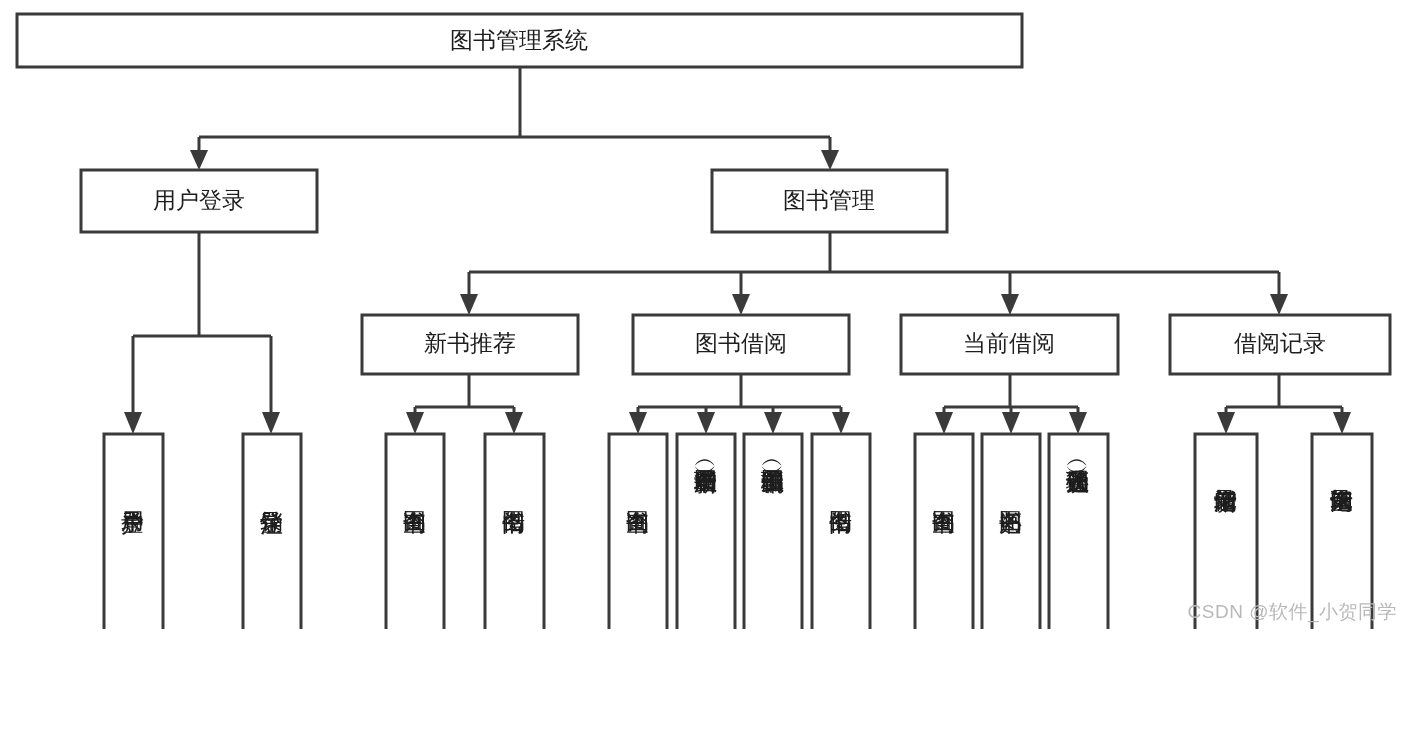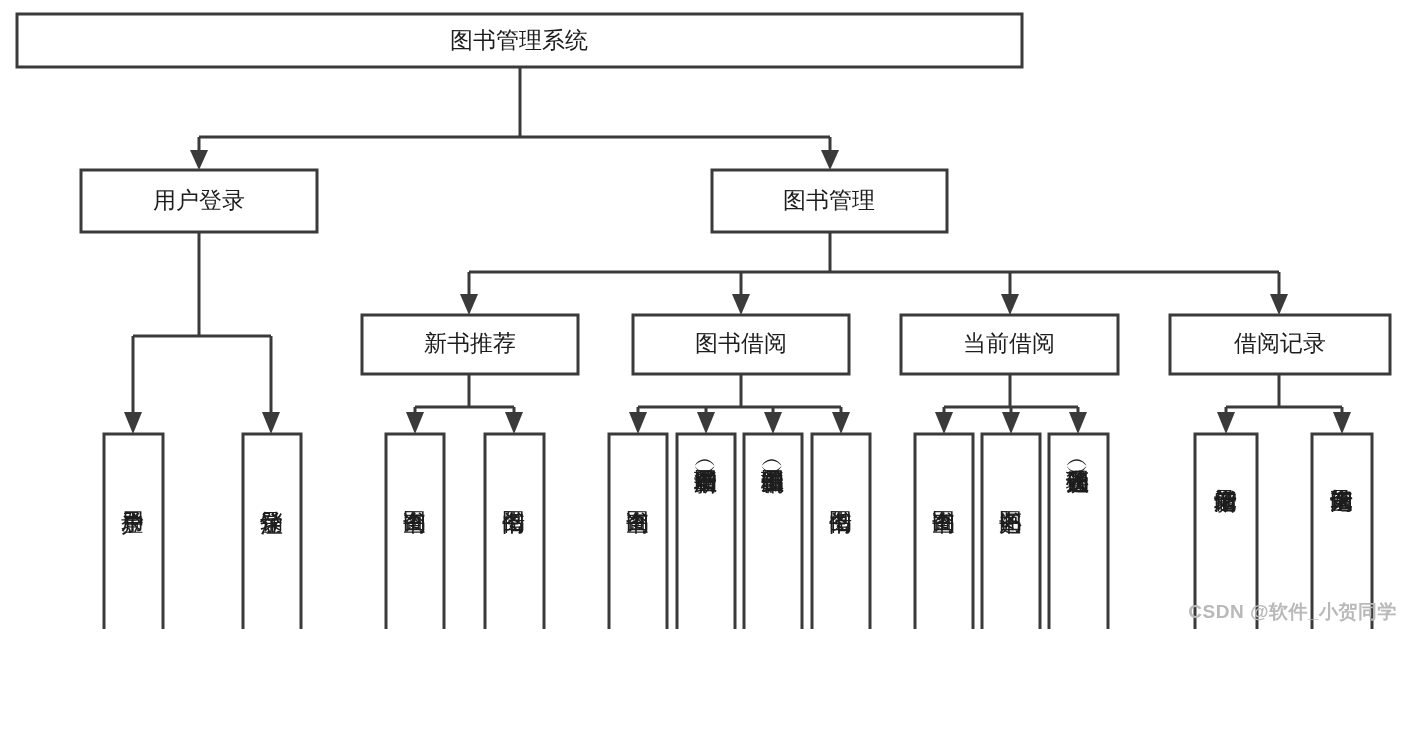--- a/index.html
+++ b/index.html
@@ -59,21 +59,20 @@
   .watermark {
     position: absolute;
     right: 8px;
     bottom: 4px;
     font-family: "Liberation Sans", "DejaVu Sans", sans-serif;
     font-size: 19px;
     color: #b9b9b9;
     letter-spacing: 0.5px;
     white-space: nowrap;
     pointer-events: none;
-    font-weight: bold;
   }
 </style>
 </head>
 <body>
 
 <div id="diagram-root">
 
   <svg class="diagram-canvas" viewBox="0 0 1405 747" xmlns="http://www.w3.org/2000/svg">
 
     <g>

